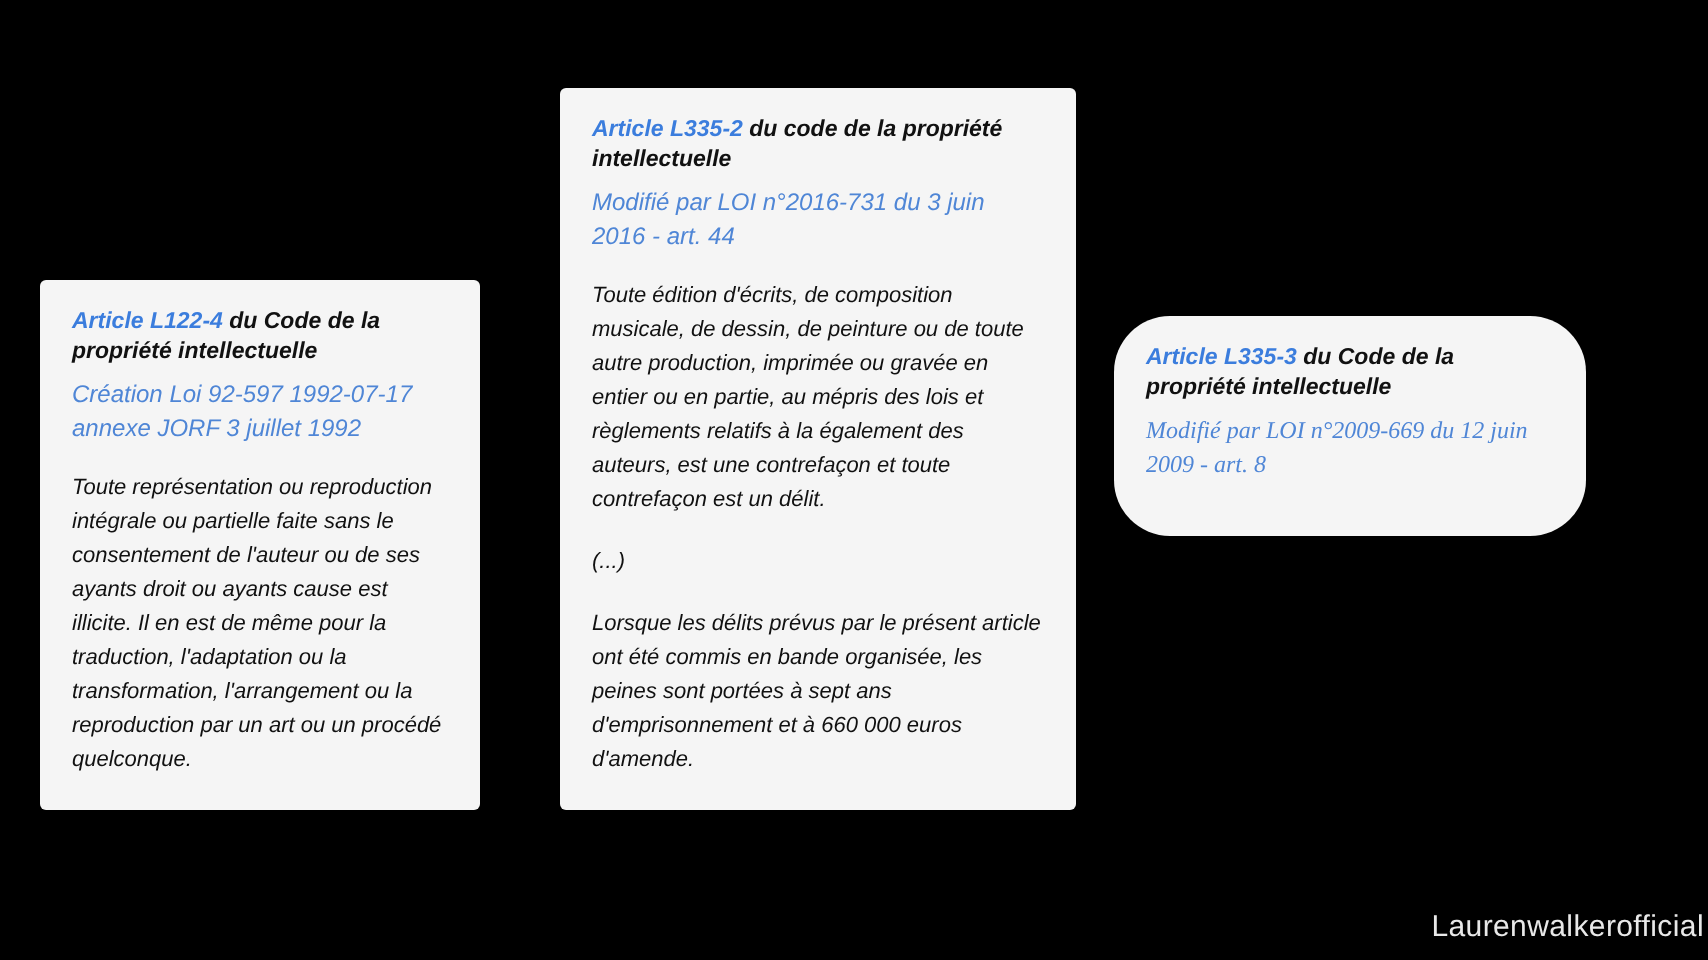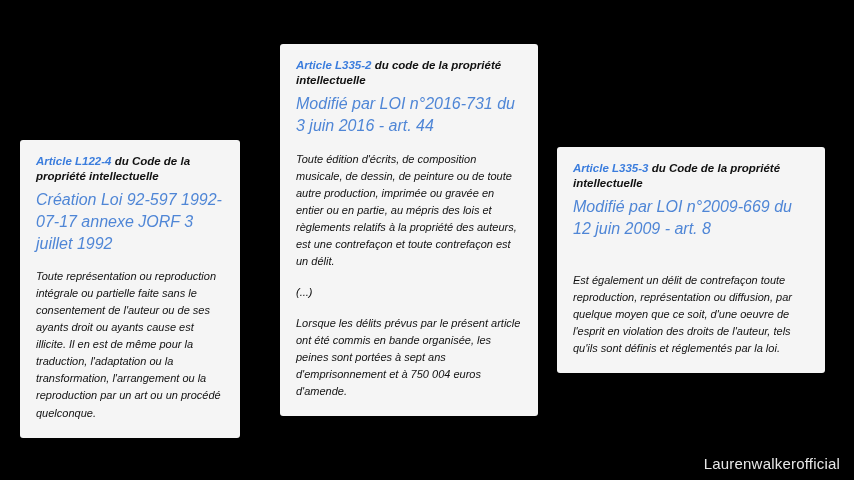--- a/index.html
+++ b/index.html
@@ -31,64 +31,66 @@
   }
 
   #card-l335-2 {
     left: 280px;
     top: 44px;
     width: 258px;
   }
 
   #card-l335-3 {
     left: 557px;
-    top: 147px;
-    width: 268px;
+    top: 158px;
+    width: 236px;
+    border-radius: 28px;
   }
 
   .art-head {
     font-size: 11.5px;
     line-height: 1.32;
     font-style: italic;
     font-weight: bold;
     color: #111111;
     margin: 0 0 5px 0;
   }
   .art-ref {
     color: #3b7ddd;
     font-weight: bold;
   }
   .art-sub {
-    font-size: 16px;
+    font-size: 12px;
     line-height: 1.35;
     font-style: italic;
     color: #4f86d6;
     margin: 0 0 14px 0;
   }
   #card-l335-3 .art-sub {
-    margin-bottom: 32px;
+    margin-bottom: 12px;
+    font-family: Liberation Serif, serif;
   }
   .art-body p {
     font-size: 11px;
     line-height: 1.55;
     font-style: italic;
     color: #111111;
     margin: 0 0 14px 0;
   }
   .art-body p:last-child {
     margin-bottom: 0;
   }
   .art-body b {
     font-weight: bold;
     font-style: italic;
   }
 
   #watermark {
     position: absolute;
-    right: 14px;
+    right: 2px;
     bottom: 8px;
     color: #e8e8e8;
     font-size: 15px;
     letter-spacing: 0.2px;
     font-family: "Liberation Sans", sans-serif;
   }
 </style>
 </head>
 <body>
 
@@ -101,29 +103,26 @@
     <p>Toute représentation ou reproduction intégrale ou partielle faite sans le consentement de l'auteur ou de ses ayants droit ou ayants cause est illicite. Il en est de même pour la traduction, l'adaptation ou la transformation, l'arrangement ou la reproduction par un art ou un procédé quelconque.</p>
   </div>
 </div>
 
 <div class="card" id="card-l335-2">
   <div class="art-head">
     <span class="art-ref">Article L335-2</span><span> du code de la propriété intellectuelle</span>
   </div>
   <div class="art-sub">Modifié par LOI n°2016-731 du 3 juin 2016 - art. 44</div>
   <div class="art-body">
-    <p>Toute édition d'écrits, de composition musicale, de dessin, de peinture ou de toute autre production, imprimée ou gravée en entier ou en partie, au mépris des lois et règlements relatifs à la propriété des auteurs, est une contrefaçon et toute contrefaçon est un délit.</p>
+    <p>Toute édition d'écrits, de composition musicale, de dessin, de peinture ou de toute autre production, imprimée ou gravée en entier ou en partie, au mépris des lois et règlements relatifs à la également des auteurs, est une contrefaçon et toute contrefaçon est un délit.</p>
     <p>(...)</p>
-    <p>Lorsque les délits prévus par le présent article ont été commis en bande organisée, les peines sont portées à sept ans d'emprisonnement et à 750 004 euros d'amende.</p>
+    <p>Lorsque les délits prévus par le présent article ont été commis en bande organisée, les peines sont portées à sept ans d'emprisonnement et à 660 000 euros d'amende.</p>
   </div>
 </div>
 
 <div class="card" id="card-l335-3">
   <div class="art-head">
     <span class="art-ref">Article L335-3</span><span> du Code de la propriété intellectuelle</span>
   </div>
   <div class="art-sub">Modifié par LOI n°2009-669 du 12 juin 2009 - art. 8</div>
-  <div class="art-body">
-    <p>Est également un délit de contrefaçon toute reproduction, représentation ou diffusion, par quelque moyen que ce soit, d'une oeuvre de l'esprit en violation des droits de l'auteur, tels qu'ils sont définis et réglementés par la loi.</p>
-  </div>
 </div>
 
 <div id="watermark">Laurenwalkerofficial</div>
 
 </body></html>

